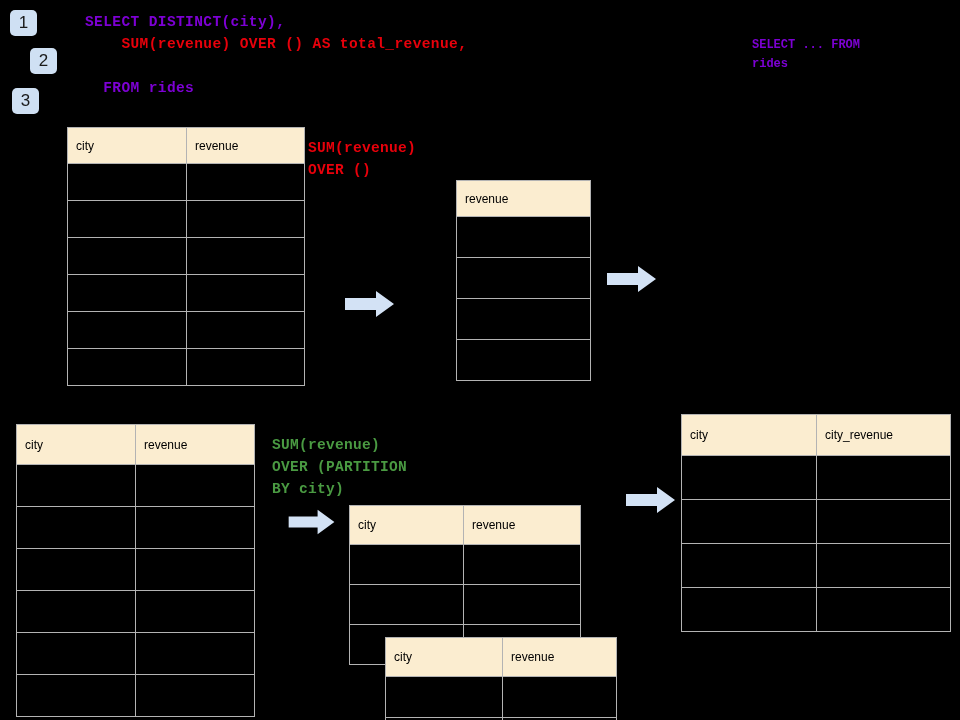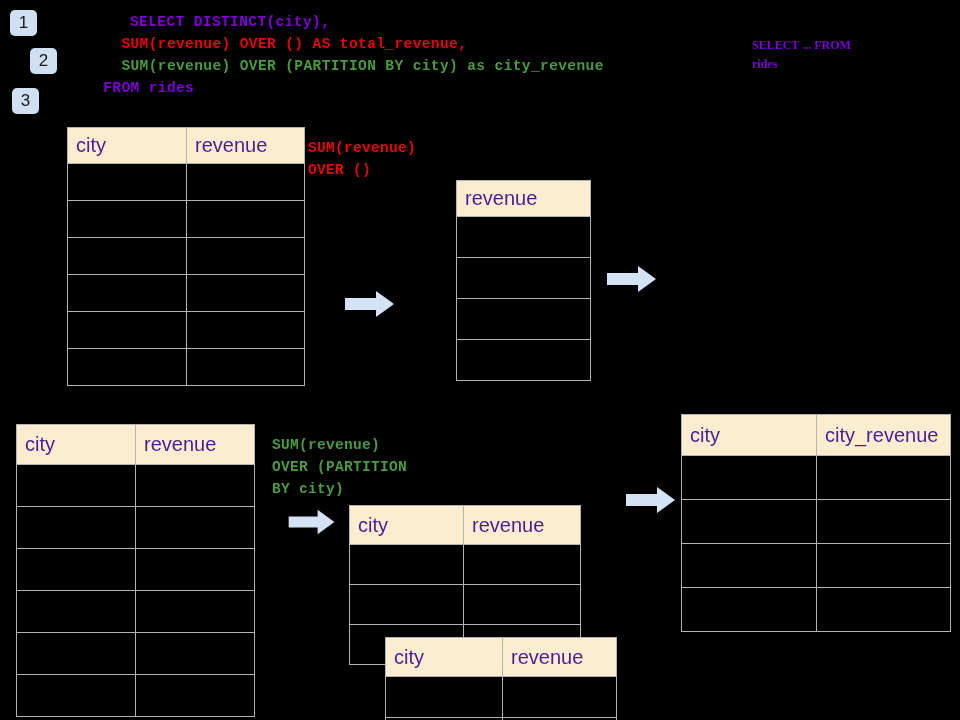--- a/index.html
+++ b/index.html
@@ -64,49 +64,48 @@
     background:#000;
   }
   .tbl td{
     border:1px solid #b3b3b3;
     padding:0;
     background:#000000;
   }
   .tbl th{
     border:1px solid #b3b3b3;
     background:#fbedd0;
-    color:#4c1d95;
+    color:#000000;
     font-weight:normal;
     font-family:"Liberation Sans", sans-serif;
-    font-size:20px;
+    font-size:12px;
     text-align:left;
     padding:0 0 0 8px;
   }
 
   
   .arrow{
     position:absolute;
     display:block;
   }
 </style>
 </head>
 <body>
 
 <div class="canvas">
 
   <div class="badge" style="left:10px;top:10px;">1</div>
   <div class="badge" style="left:30px;top:48px;">2</div>
   <div class="badge" style="left:12px;top:88px;">3</div>
 
-  <div class="sql c-purple" style="left:85px;top:12px;margin-left:45px;">SELECT DISTINCT(city),</div>
+  <div class="sql c-purple" style="left:85px;top:12px;">SELECT DISTINCT(city),</div>
   <div class="sql c-red" style="left:85px;top:34px;">    SUM(revenue) OVER () AS total_revenue,</div>
-  <div class="sql c-green" style="left:85px;top:56px;">    SUM(revenue) OVER (PARTITION BY city) as city_revenue</div>
   <div class="sql c-purple" style="left:85px;top:78px;text-align:right;">  FROM rides</div>
 
-  <div class="note-sm" style="left:752px;top:36px;font-family:Liberation Serif, serif;">SELECT ... FROM
+  <div class="note-sm" style="left:752px;top:36px;">SELECT ... FROM
 rides</div>
 
   <div class="note c-red" style="left:308px;top:137px;">SUM(revenue)
 OVER ()</div>
 
   <div class="note c-green" style="left:272px;top:434px;">SUM(revenue)
 OVER (PARTITION
 BY city)</div>
 
   <table class="tbl" style="left:67px;top:127px;width:237px;">

